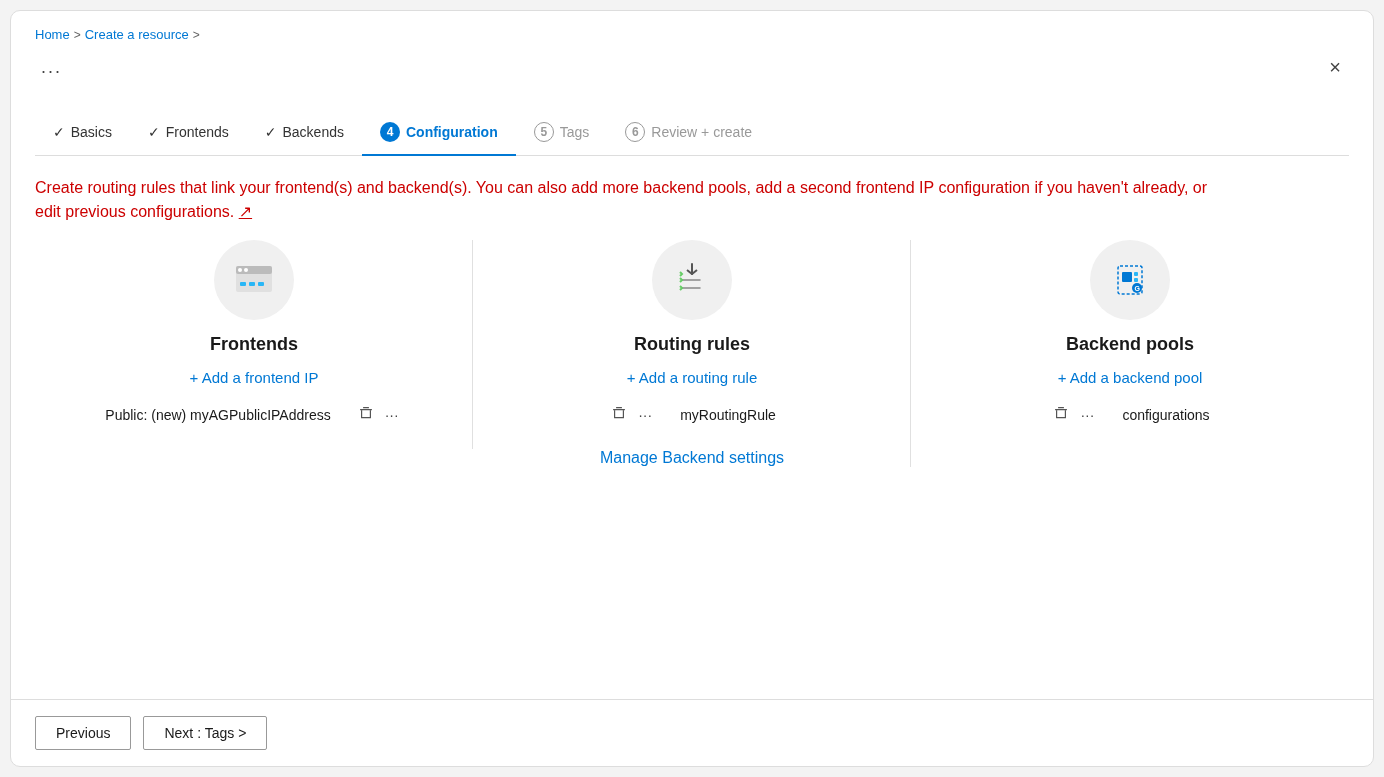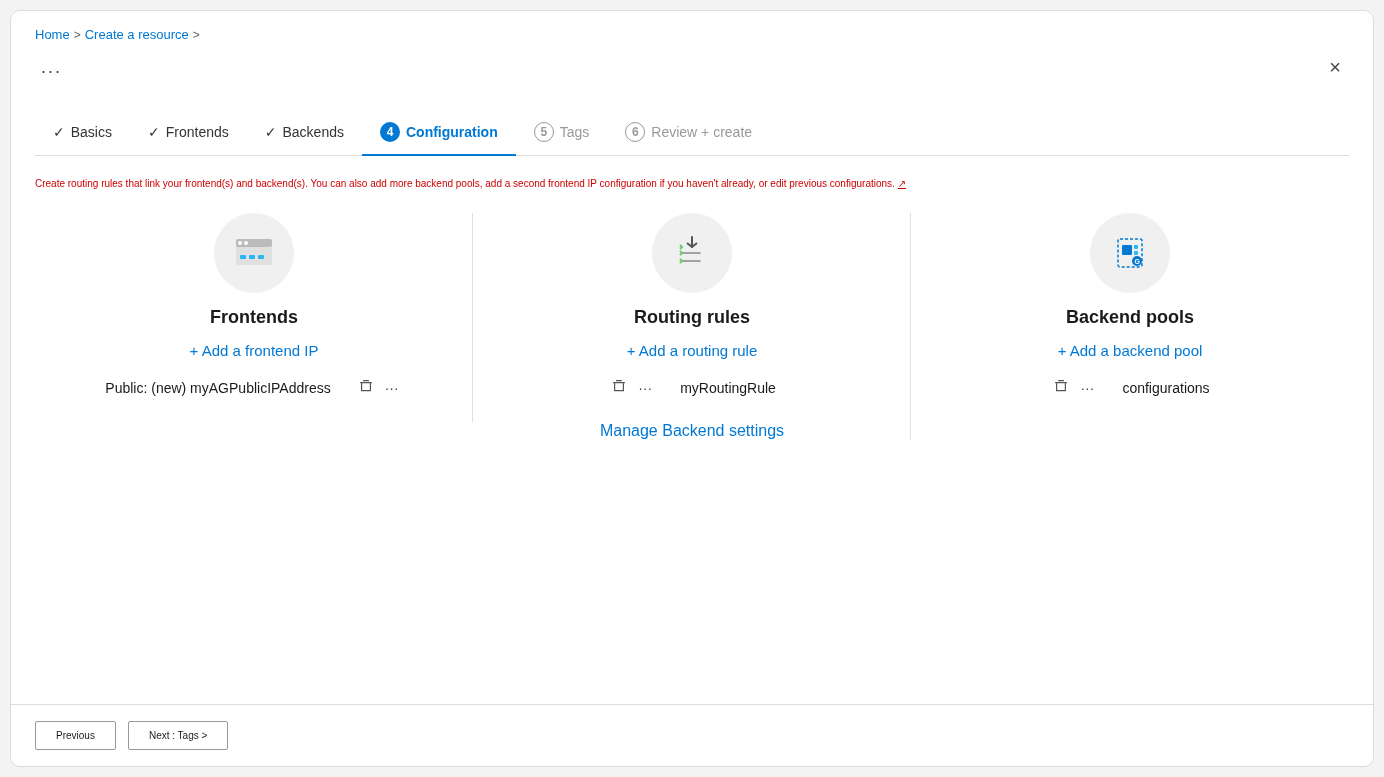--- a/index.html
+++ b/index.html
@@ -132,23 +132,23 @@
       background: #0078d4;
       color: #fff;
     }
     .tab-num.inactive-num {
       border: 1.5px solid #999;
       color: #999;
       background: transparent;
     }
     
     .description {
-      font-size: 10px;
+      font-size: 16px;
       color: #c00;
-      margin-bottom: 22px;
+      margin-bottom: 16px;
       max-width: 1200px;
       line-height: 1.5;
     }
     .description a {
       color: #c00;
       text-decoration: underline;
       cursor: pointer;
     }
     
     .columns-container {
@@ -230,21 +230,21 @@
     
     .panel-footer {
       padding: 16px 24px;
       border-top: 1px solid #ddd;
       display: flex;
       align-items: center;
       gap: 12px;
     }
     .btn {
       padding: 8px 20px;
-      font-size: 10px;
+      font-size: 14px;
       cursor: pointer;
       border-radius: 2px;
       border: 1px solid #999;
       background: #fff;
       color: #1a1a1a;
     }
     
     .frontend-icon svg { width: 44px; height: 44px; }
     .routing-icon svg { width: 44px; height: 44px; }
     .backend-icon svg { width: 44px; height: 44px; }

